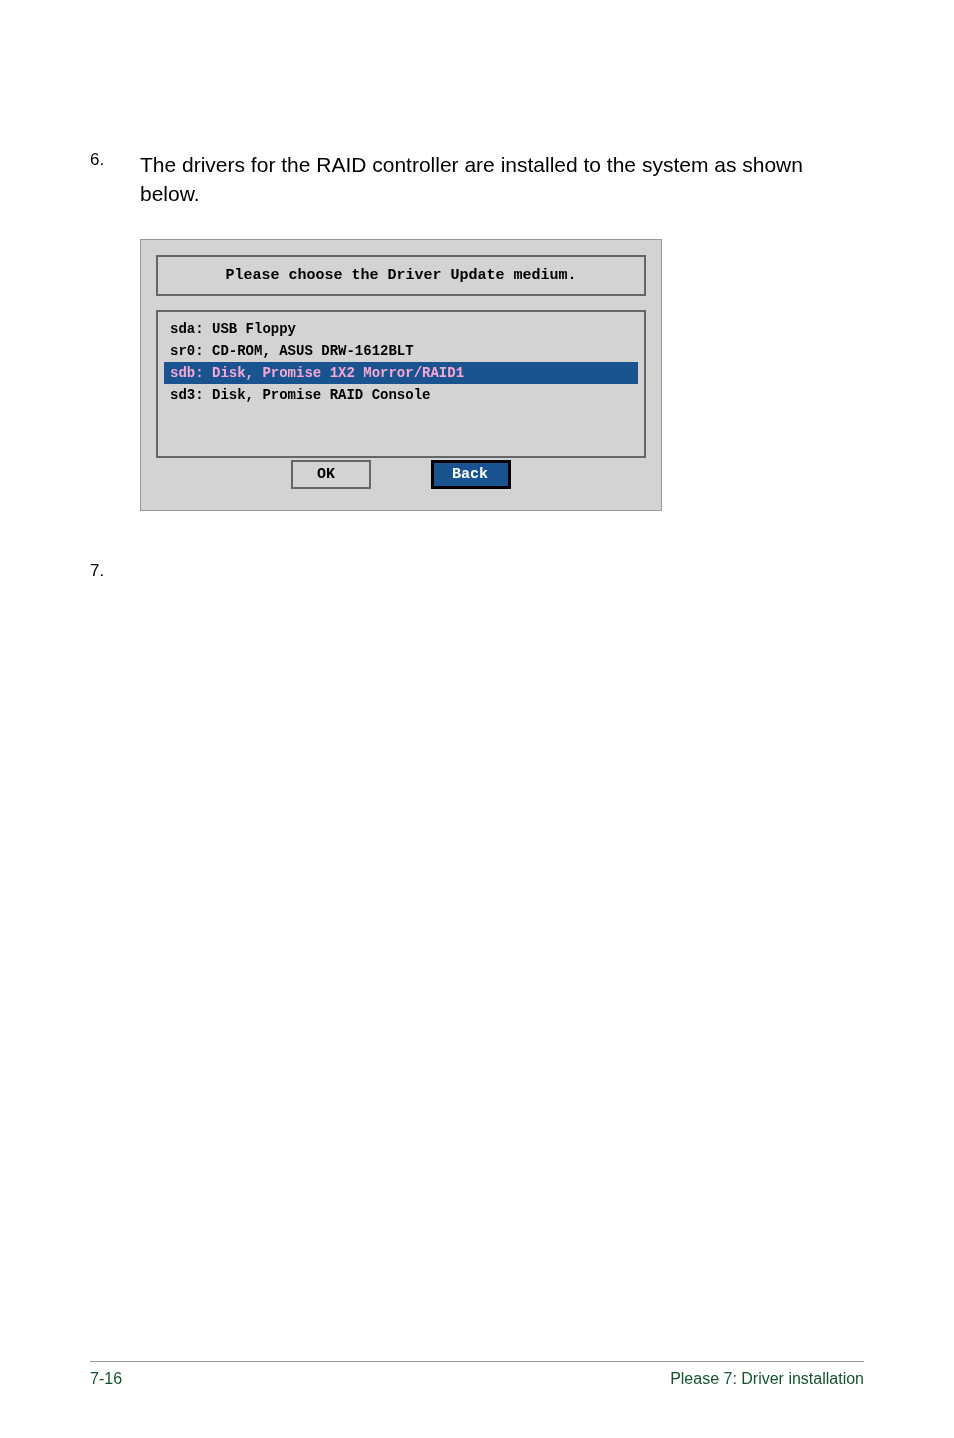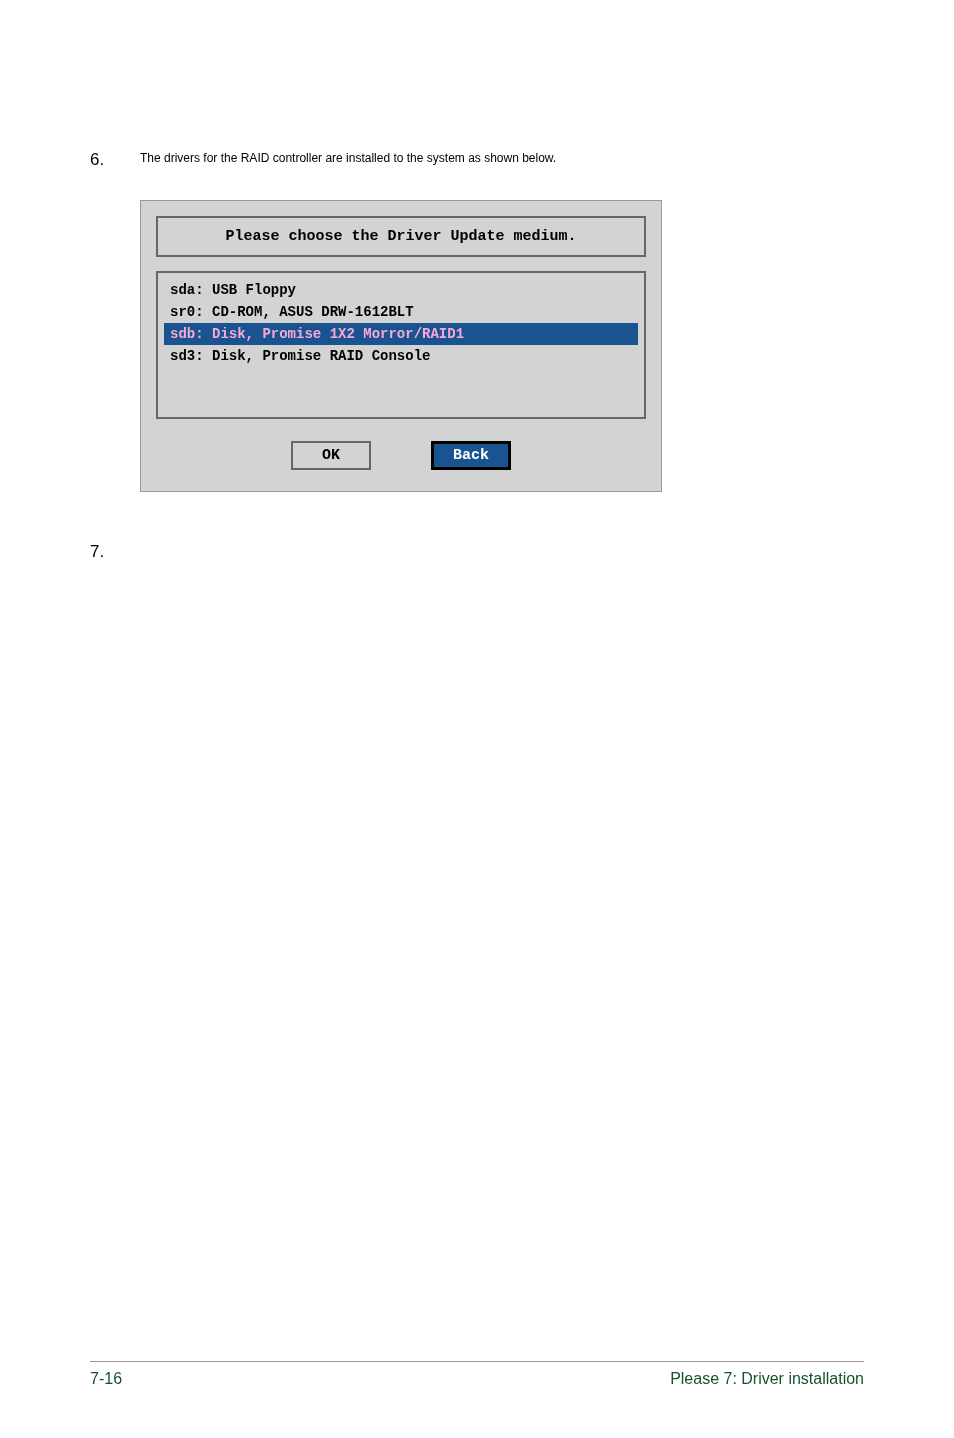--- a/index.html
+++ b/index.html
@@ -20,21 +20,21 @@
       align-items: flex-start;
       margin-bottom: 30px;
     }
     .item-number {
       font-size: 17px;
       color: #000;
       width: 50px;
       flex-shrink: 0;
     }
     .item-text {
-      font-size: 12px;
+      font-size: 21px;
       color: #000;
       line-height: 1.4;
     }
     .dialog-container {
       margin-left: 50px;
       margin-top: 20px;
       margin-bottom: 50px;
       width: 522px;
       background: #d3d3d3;
       border: 1px solid #999;
@@ -53,21 +53,21 @@
       font-family: "Courier New", monospace;
       font-weight: bold;
       font-size: 15px;
       color: #000;
       text-align: center;
     }
     .dialog-list-box {
       border: 2px solid #666;
       background: #d3d3d3;
       padding: 6px 6px 50px 6px;
-      margin-bottom: 22px;
+      margin-bottom: 2px;
     }
     .dialog-list-item {
       font-family: "Courier New", monospace;
       font-weight: bold;
       font-size: 14px;
       color: #000;
       padding: 3px 6px;
       white-space: pre;
     }
     .dialog-list-item.selected {
@@ -82,21 +82,21 @@
     }
     .dialog-button {
       font-family: "Courier New", monospace;
       font-weight: bold;
       font-size: 15px;
       padding: 4px 24px;
       border: 2px solid #666;
       background: #d3d3d3;
       color: #000;
       min-width: 80px;
-      text-align: center;
+      text-align: left;
     }
     .dialog-button.active {
       background: #1a5490;
       color: #fff;
       border: 3px solid #000;
       padding: 3px 18px;
     }
     .footer {
       position: absolute;
       bottom: 50px;

